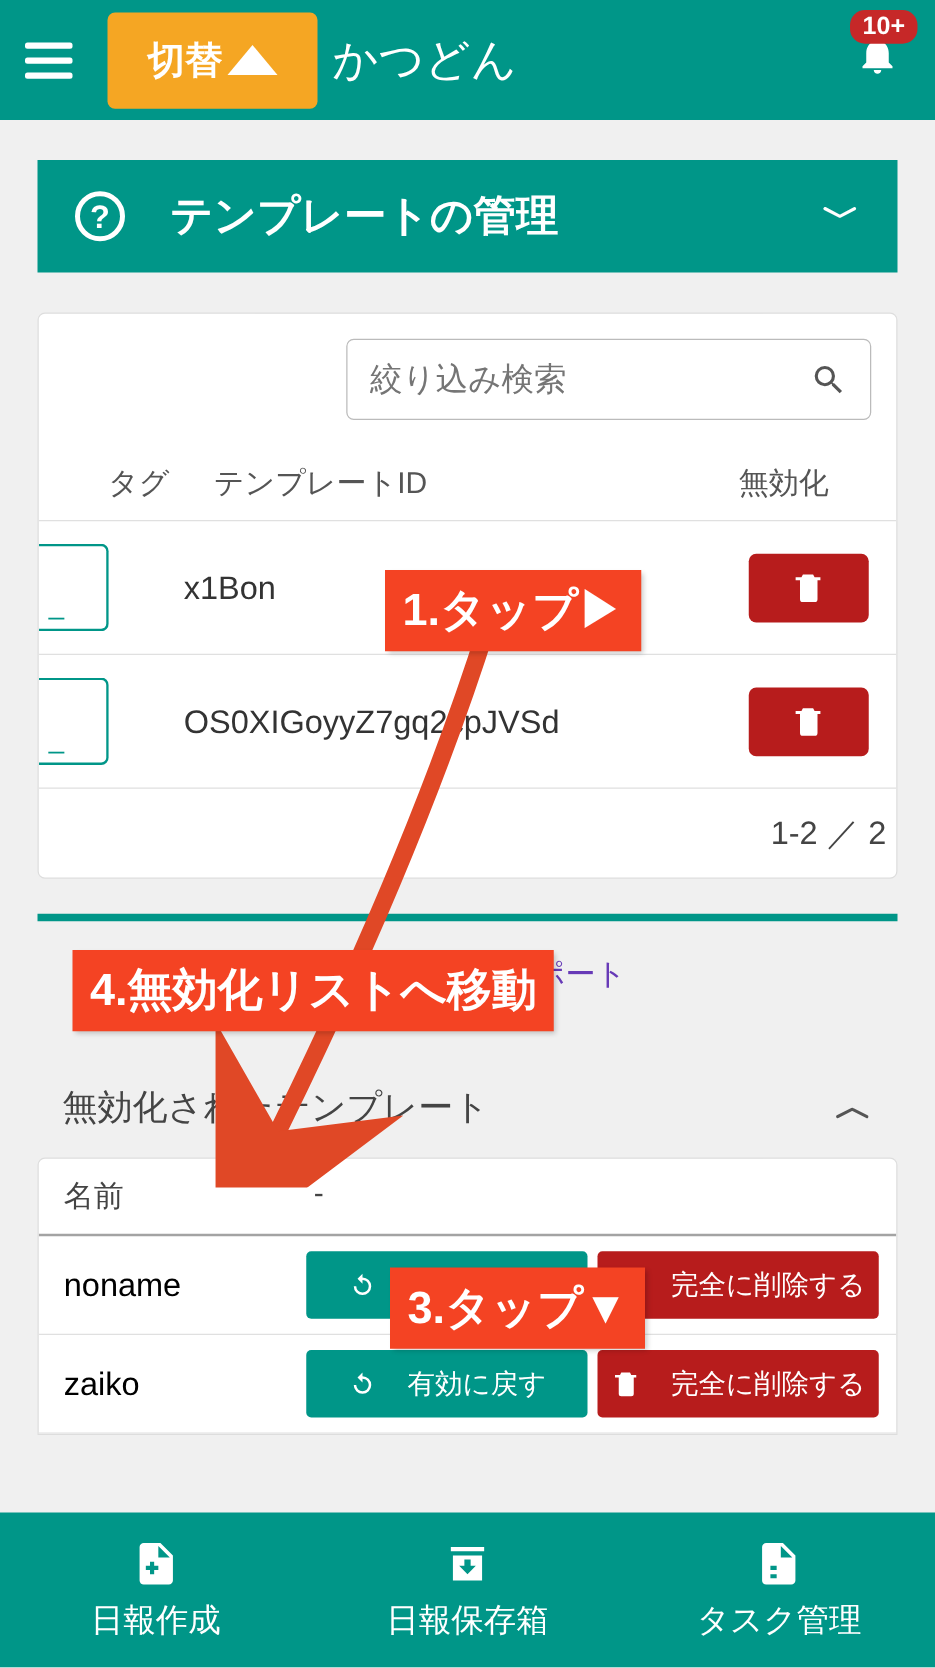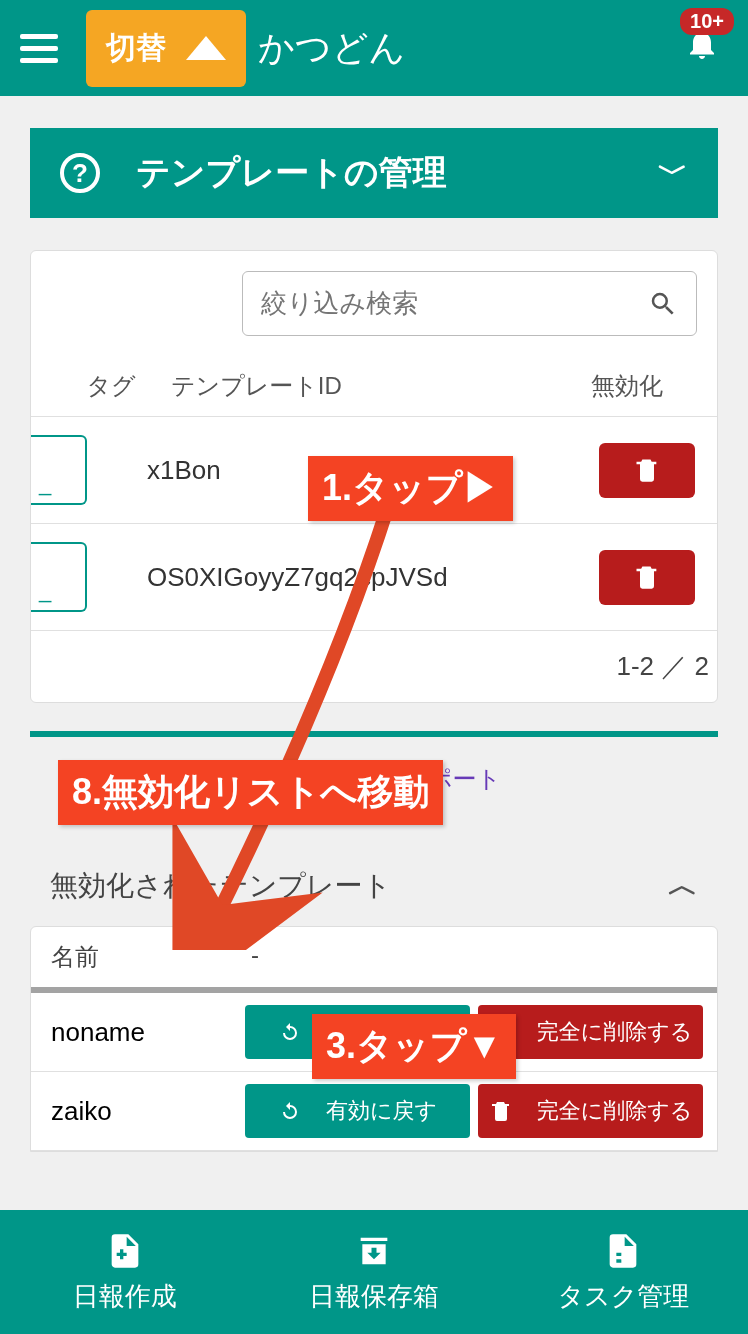--- a/index.html
+++ b/index.html
@@ -29,26 +29,26 @@
     width: 38px;
     height: 5px;
     background: #fff;
     border-radius: 2px;
   }
   .switch-btn {
     background: #f5a623;
     color: #fff;
     font-size: 30px;
     font-weight: 600;
-    padding: 18px 20px;
+    padding: 18px 32px;
     border-radius: 6px;
     margin-left: 28px;
     display: flex;
     align-items: center;
-    gap: 20px;
+    gap: 4px;
   }
   .triangle-up {
     width: 0; height: 0;
     border-left: 20px solid transparent;
     border-right: 20px solid transparent;
     border-bottom: 24px solid #fff;
   }
   .app-title {
     color: #fff;
     font-size: 36px;
@@ -113,21 +113,21 @@
     display: flex;
     justify-content: flex-end;
     padding: 20px;
   }
   .search-box {
     border: 1px solid #bbb;
     border-radius: 6px;
     display: flex;
     align-items: center;
     padding: 16px 18px;
-    width: 455px;
+    width: 420px;
   }
   .search-box input {
     border: none;
     outline: none;
     font-size: 26px;
     flex: 1;
     color: #888;
   }
   .search-box svg { width: 30px; height: 30px; fill: #555; }
   .thead {
@@ -212,21 +212,21 @@
     background: #fff;
     border: 1px solid #ddd;
     border-radius: 6px 6px 0 0;
     overflow: hidden;
   }
   .thead2 {
     display: flex;
     padding: 14px 20px;
     font-size: 24px;
     color: #444;
-    border-bottom: 6px solid #a3a3a3;
+    border-bottom: 2px solid #a3a3a3;
   }
   .thead2 .c1 { width: 200px; }
   .thead2 .c2 { flex: 1; }
   .row2 {
     display: flex;
     align-items: center;
     padding: 12px 14px;
     border-bottom: 1px solid #e0e0e0;
   }
   .row2 .name { width: 200px; font-size: 26px; padding-left: 6px; }
@@ -404,21 +404,21 @@
   <div class="nav-item">
     <svg viewBox="0 0 24 24">
         <path d="M14 2H6a2 2 0 00-2 2v16c0 1.1.9 2 2 2h12a2 2 0 002-2V8l-6-6zM13 9V3.5L18.5 9H13zm-5 4h3v2H8v-2zm0 4h3v2H8v-2z"></path>
         <path d="M15 12a4 4 0 104 4 4 4 0 00-4-4zm1.5 5.5L14 15v-1.5h1V14l2 2-1.5 1.5z"></path>
       </svg>
     <span>タスク管理</span>
   </div>
 </div>
 
 <div class="annot annot1">1.タップ▶</div>
-<div class="annot annot2">8.無効化リストへ移動</div>
+<div class="annot annot2">4.無効化リストへ移動</div>
 <div class="annot annot3">3.タップ▼</div>
 
 <svg class="arrow-svg" style="top:490px;left:150px;width:260px;height:460px;" viewBox="0 0 260 460">
   <defs>
     <marker id="ah" markerWidth="12" markerHeight="12" refX="6" refY="6" orient="auto">
       <path d="M0,0 L12,6 L0,12 L4,6 Z" fill="#e04826"></path>
     </marker>
   </defs>
   <path d="M240,10 Q180,200 60,440" stroke="#e04826" stroke-width="14" fill="none" marker-end="url(#ah)" stroke-linecap="round"></path>
 </svg>

